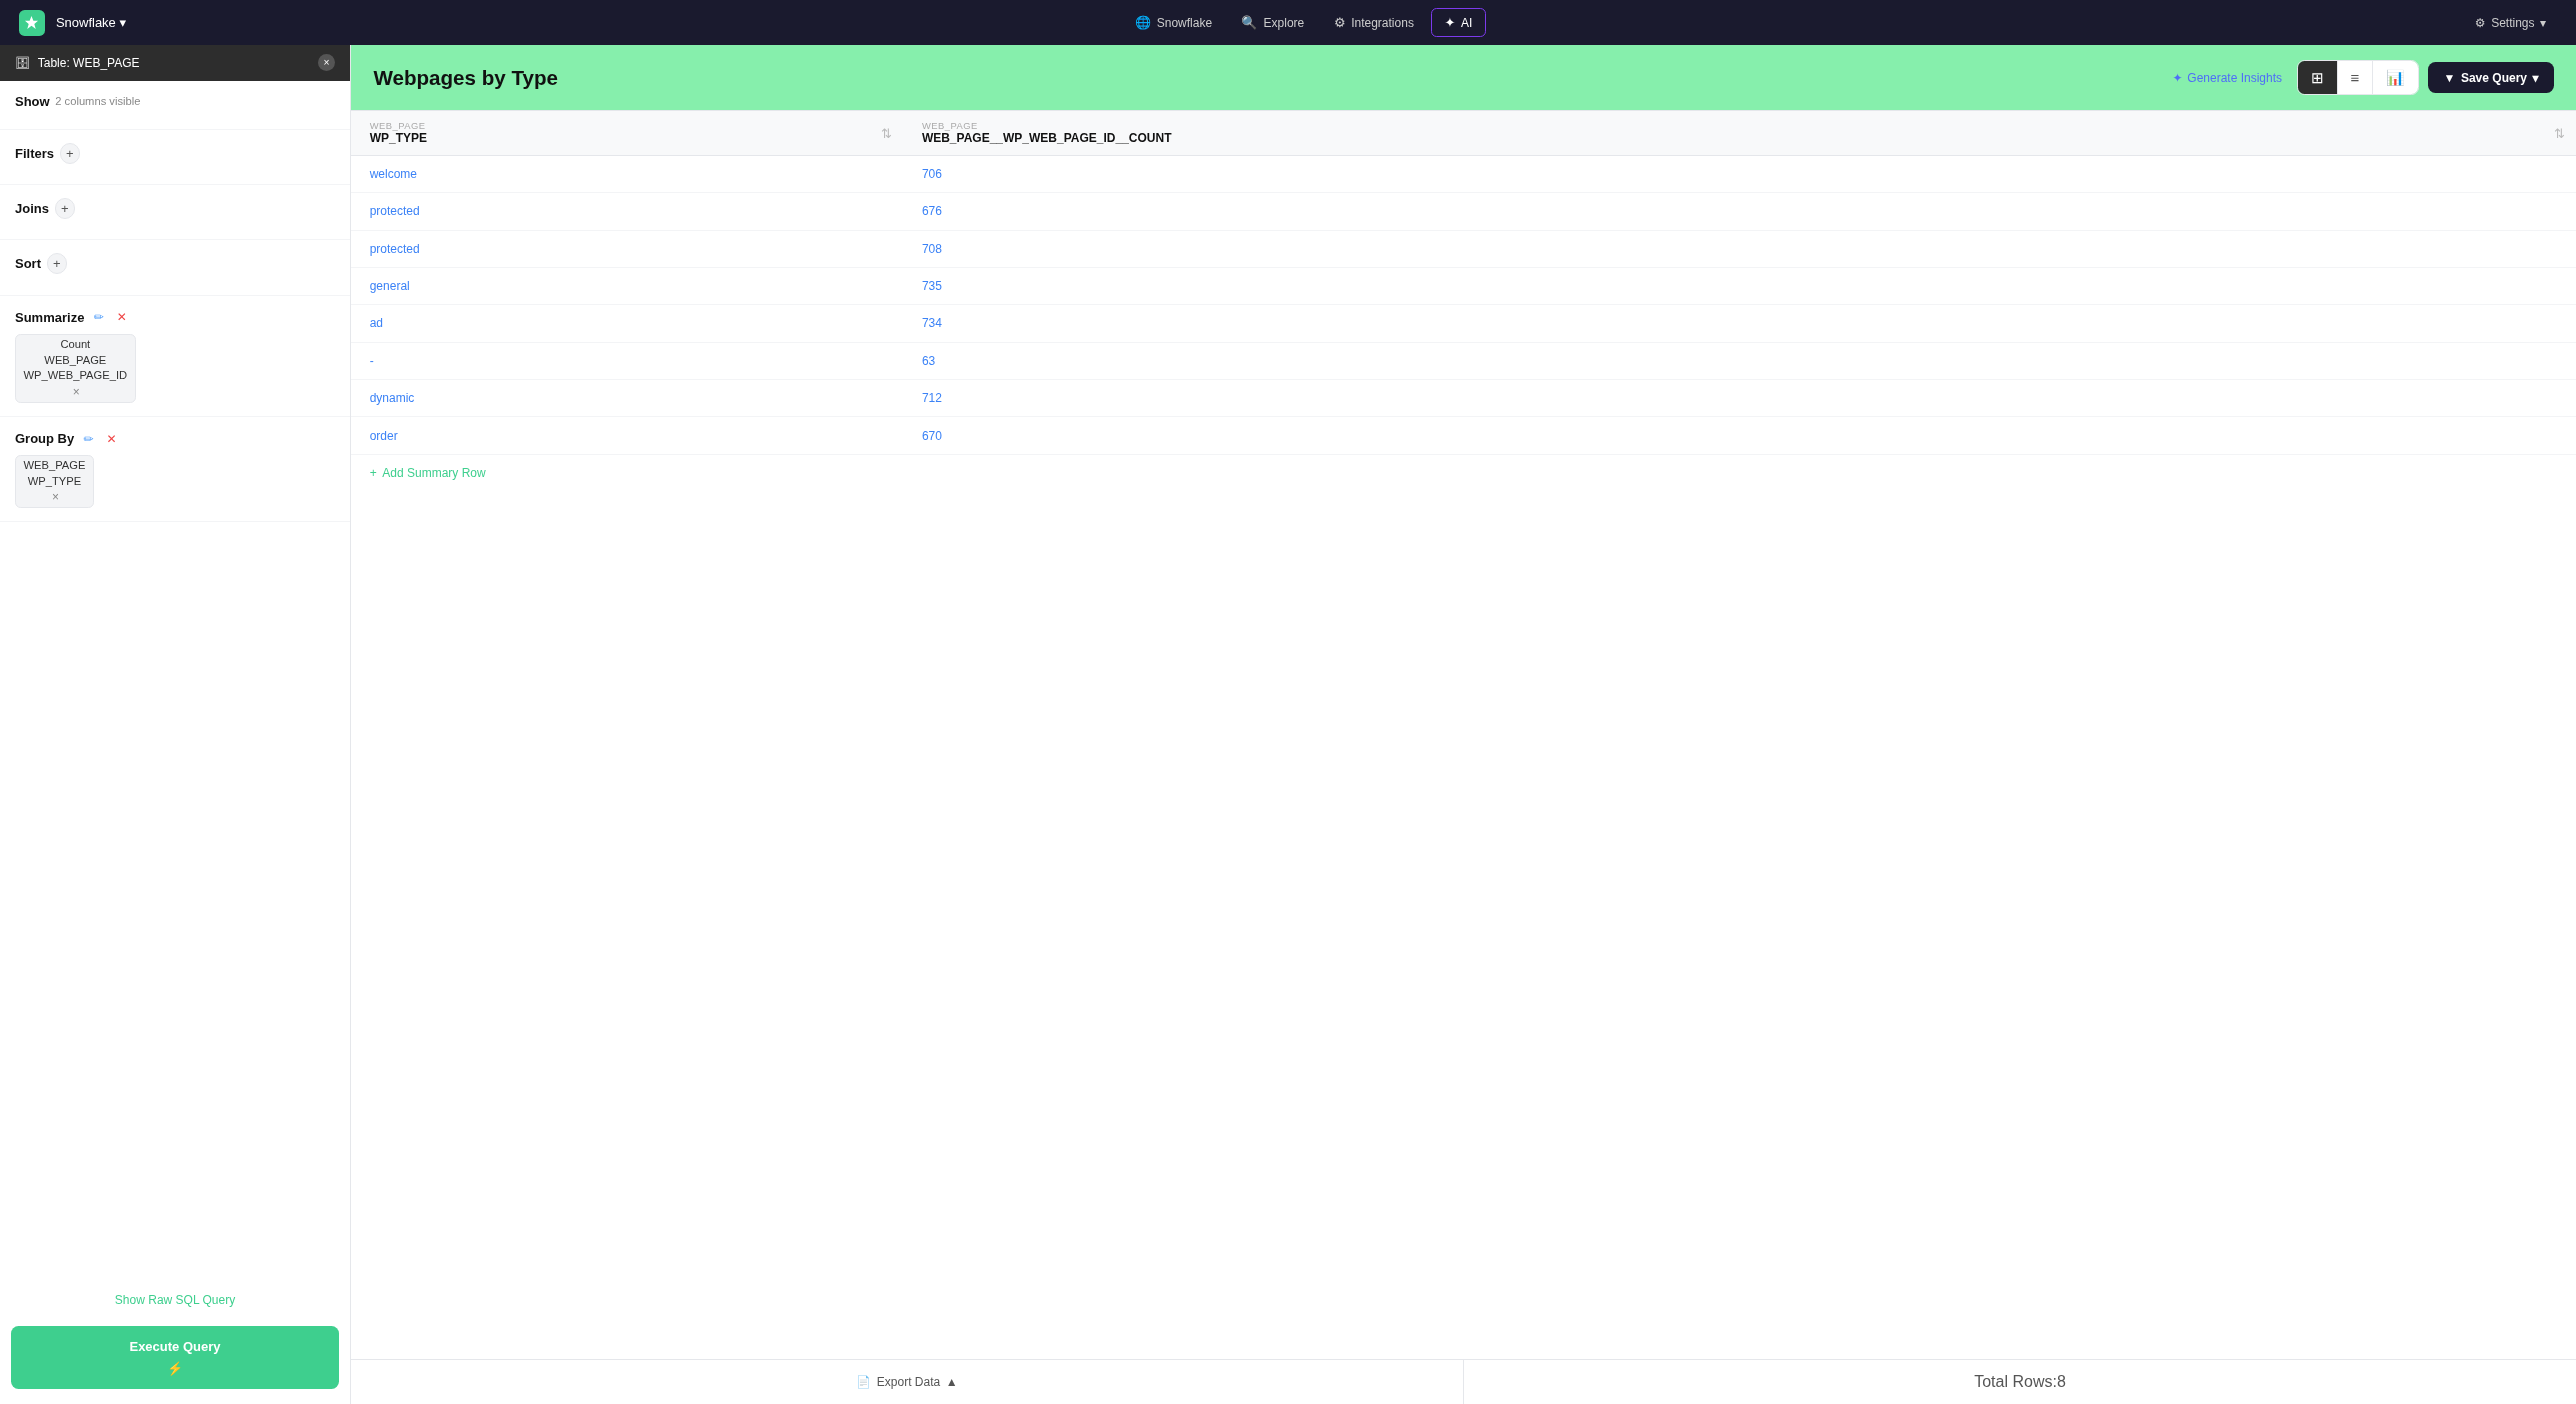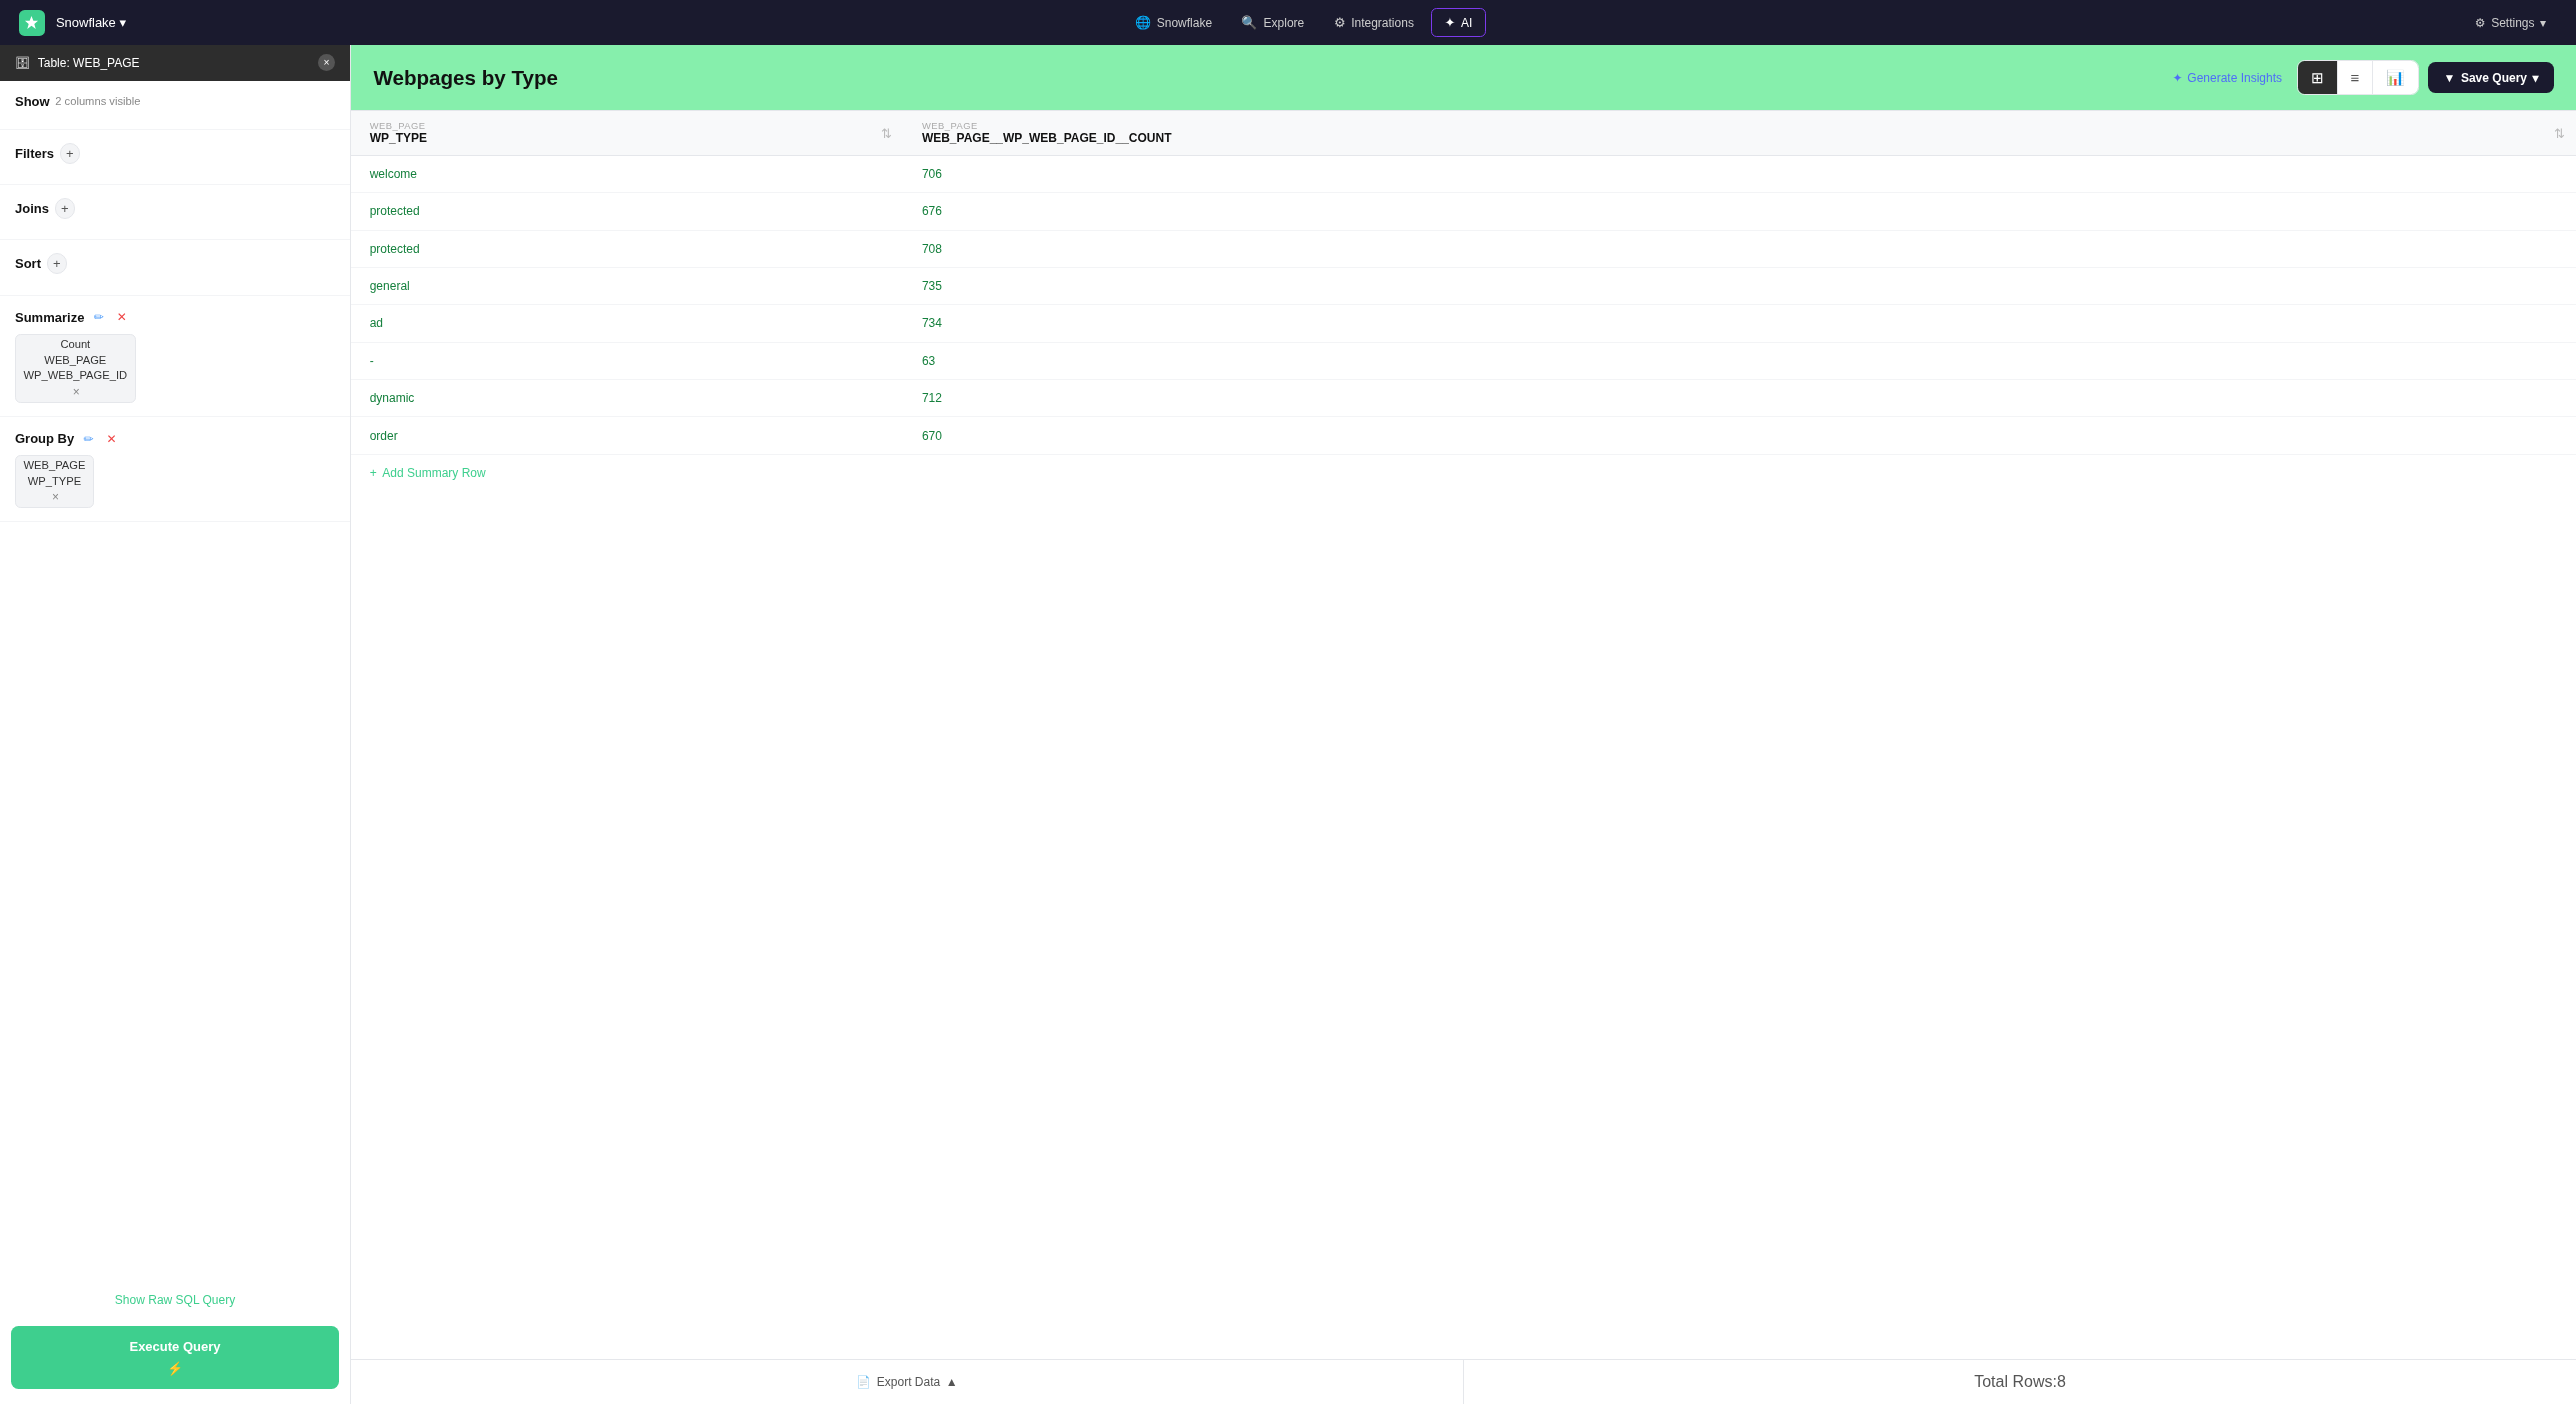--- a/index.html
+++ b/index.html
@@ -291,21 +291,21 @@
       transform: translateY(-50%);
       color: #bbb;
       font-size: 13px;
     }
     tbody tr {
       border-bottom: 0.9px solid #f3f4f6;
     }
     td {
       padding: 11.2px 18.7px;
       font-size: 12px;
-      color: #15803d;
+      color: #3b82f6;
     }
     .add-summary-row {
       display: flex;
       align-items: center;
       gap: 5.6px;
       color: #3ecf8e;
       font-size: 12px;
       cursor: pointer;
       padding: 11.2px 18.7px;
       background: none;

